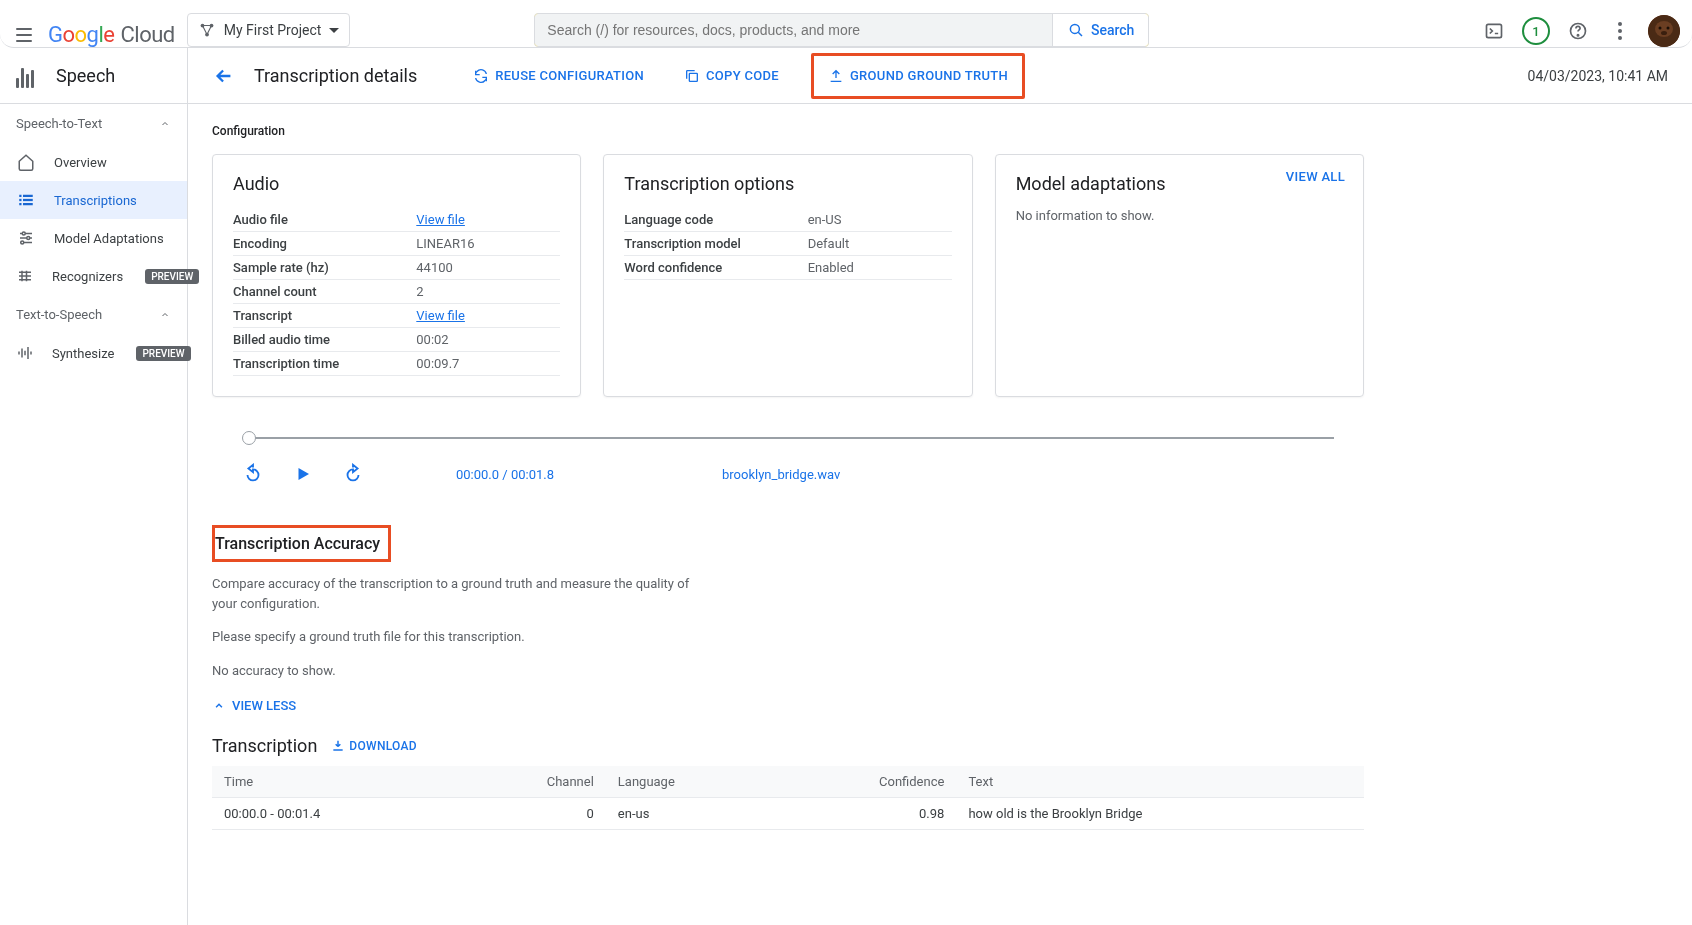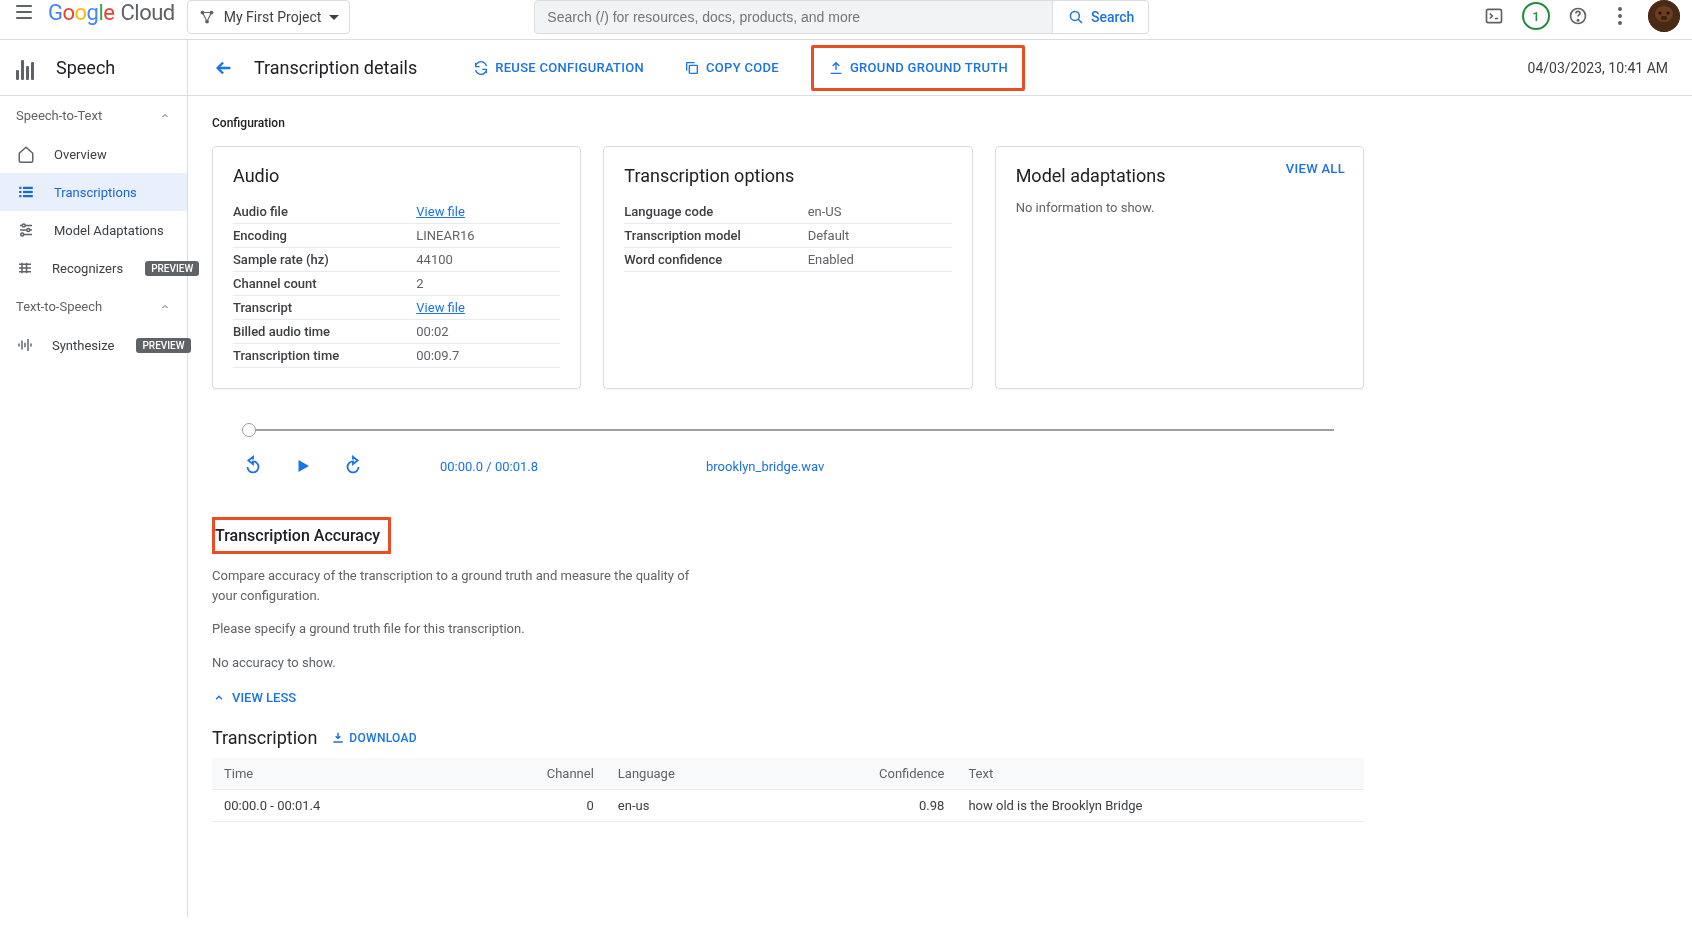--- a/index.html
+++ b/index.html
@@ -4,26 +4,27 @@
 <style>
 * { box-sizing: border-box; margin: 0; padding: 0; }
 body {
   font-family: 'Google Sans', Roboto, Arial, sans-serif;
   font-size: 13px;
   color: #3c4043;
   background: #fff;
 }
 
 .topbar {
-  height: 40px;
+  height: 48px;
   display: flex;
-  align-items: flex-start;
+  align-items: flex-end;
   padding: 0 12px;
   border-bottom: 1px solid #dadce0;
   gap: 12px;
+  border-radius: 14px;
 }
 .hamburger { width: 24px; height: 24px; display: flex; flex-direction: column; justify-content: center; gap: 4px; cursor: pointer; padding: 4px; }
 .hamburger span { height: 2px; background: #5f6368; border-radius: 1px; }
 .logo { font-size: 22px; font-weight: 400; letter-spacing: -0.5px; display: flex; align-items: center; gap: 6px; }
 .logo-google { display: inline-block; }
 .logo .g1 { color:#4285F4;} .logo .g2{color:#EA4335;} .logo .g3{color:#FBBC04;} .logo .g4{color:#4285F4;} .logo .g5{color:#34A853;} .logo .g6{color:#EA4335;}
 .logo-cloud { color: #5f6368; font-weight: 400; }
 .project-picker {
   border: 1px solid #dadce0; border-radius: 4px;
   height: 34px; display: flex; align-items: center; padding: 0 10px;
@@ -78,21 +79,21 @@
 .kv-val { flex:1; color:#5f6368; }
 .kv-val a { color:#1a73e8; text-decoration:underline; }
 .view-all { position:absolute; top:14px; right:18px; color:#1a73e8; font-weight:500; font-size:13px; cursor:pointer; letter-spacing:0.3px; }
 .muted { color:#5f6368; font-size:13px; }
 
 .player { margin: 20px 30px 40px 30px; }
 .slider-track { height:2px; background:#9aa0a6; position:relative; margin:14px 0 24px 6px; }
 .slider-thumb { width:14px; height:14px; background:#fff; border:1px solid #9aa0a6; border-radius:50%; position:absolute; left:-6px; top:-6px; cursor:pointer; }
 .player-controls { display:flex; align-items:center; gap:28px; color:#1a73e8; }
 .pc-icon { cursor:pointer; width:22px; height:22px; display:flex; align-items:center; justify-content:center; }
-.player-time { font-size:13px; color:#1a73e8; margin-left: 48px; }
+.player-time { font-size:13px; color:#1a73e8; margin-left: 64px; }
 .player-file { font-size:13px; color:#1a73e8; margin-left: 140px; }
 
 .accuracy-title { display:inline-block; border:3px solid #e84d23; padding: 6px 8px 6px 0; font-size:16px; font-weight:500; color:#202124; margin-bottom:12px; }
 .accuracy-desc { font-size:13px; color:#5f6368; margin-bottom:14px; max-width:500px; line-height:1.5; }
 .view-less { color:#1a73e8; font-weight:500; font-size:13px; display:flex; align-items:center; gap:6px; cursor:pointer; margin: 18px 0 22px 0; }
 
 .transcription-header { display:flex; gap:14px; margin-bottom:10px; }
 .transcription-header h2 { font-size:18px; font-weight:400; color:#202124; }
 .download-link { color:#1a73e8; font-size:12px; font-weight:500; display:flex; align-items:center; gap:4px; cursor:pointer; letter-spacing:0.3px; }
 

